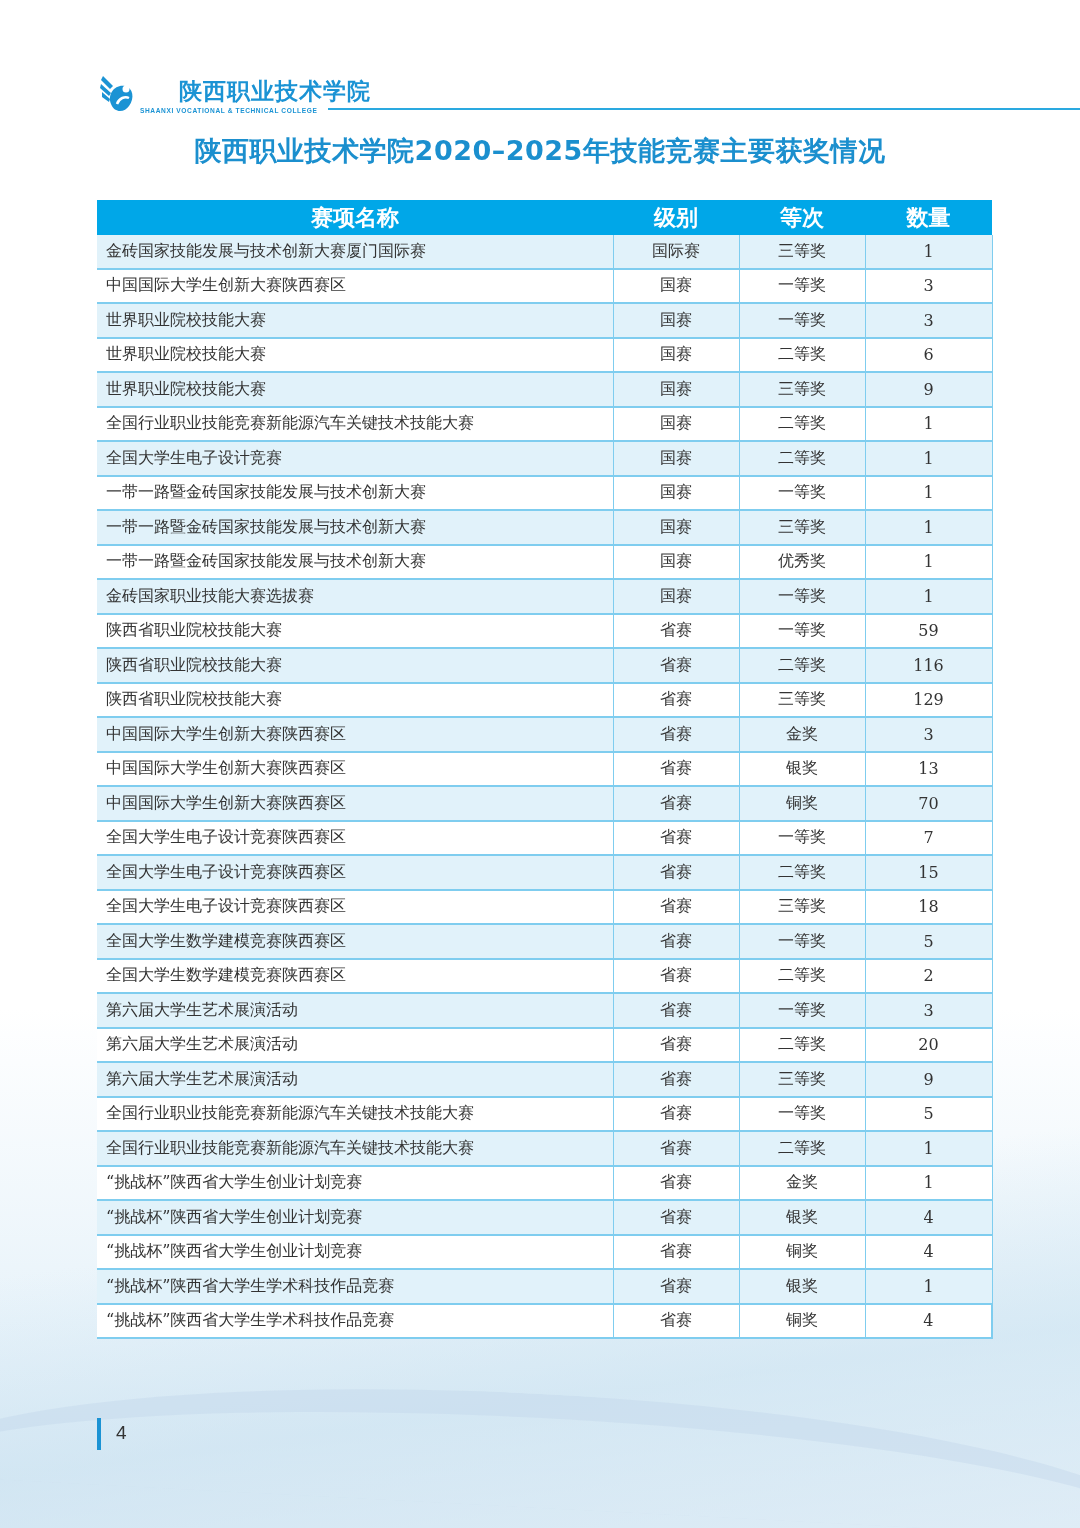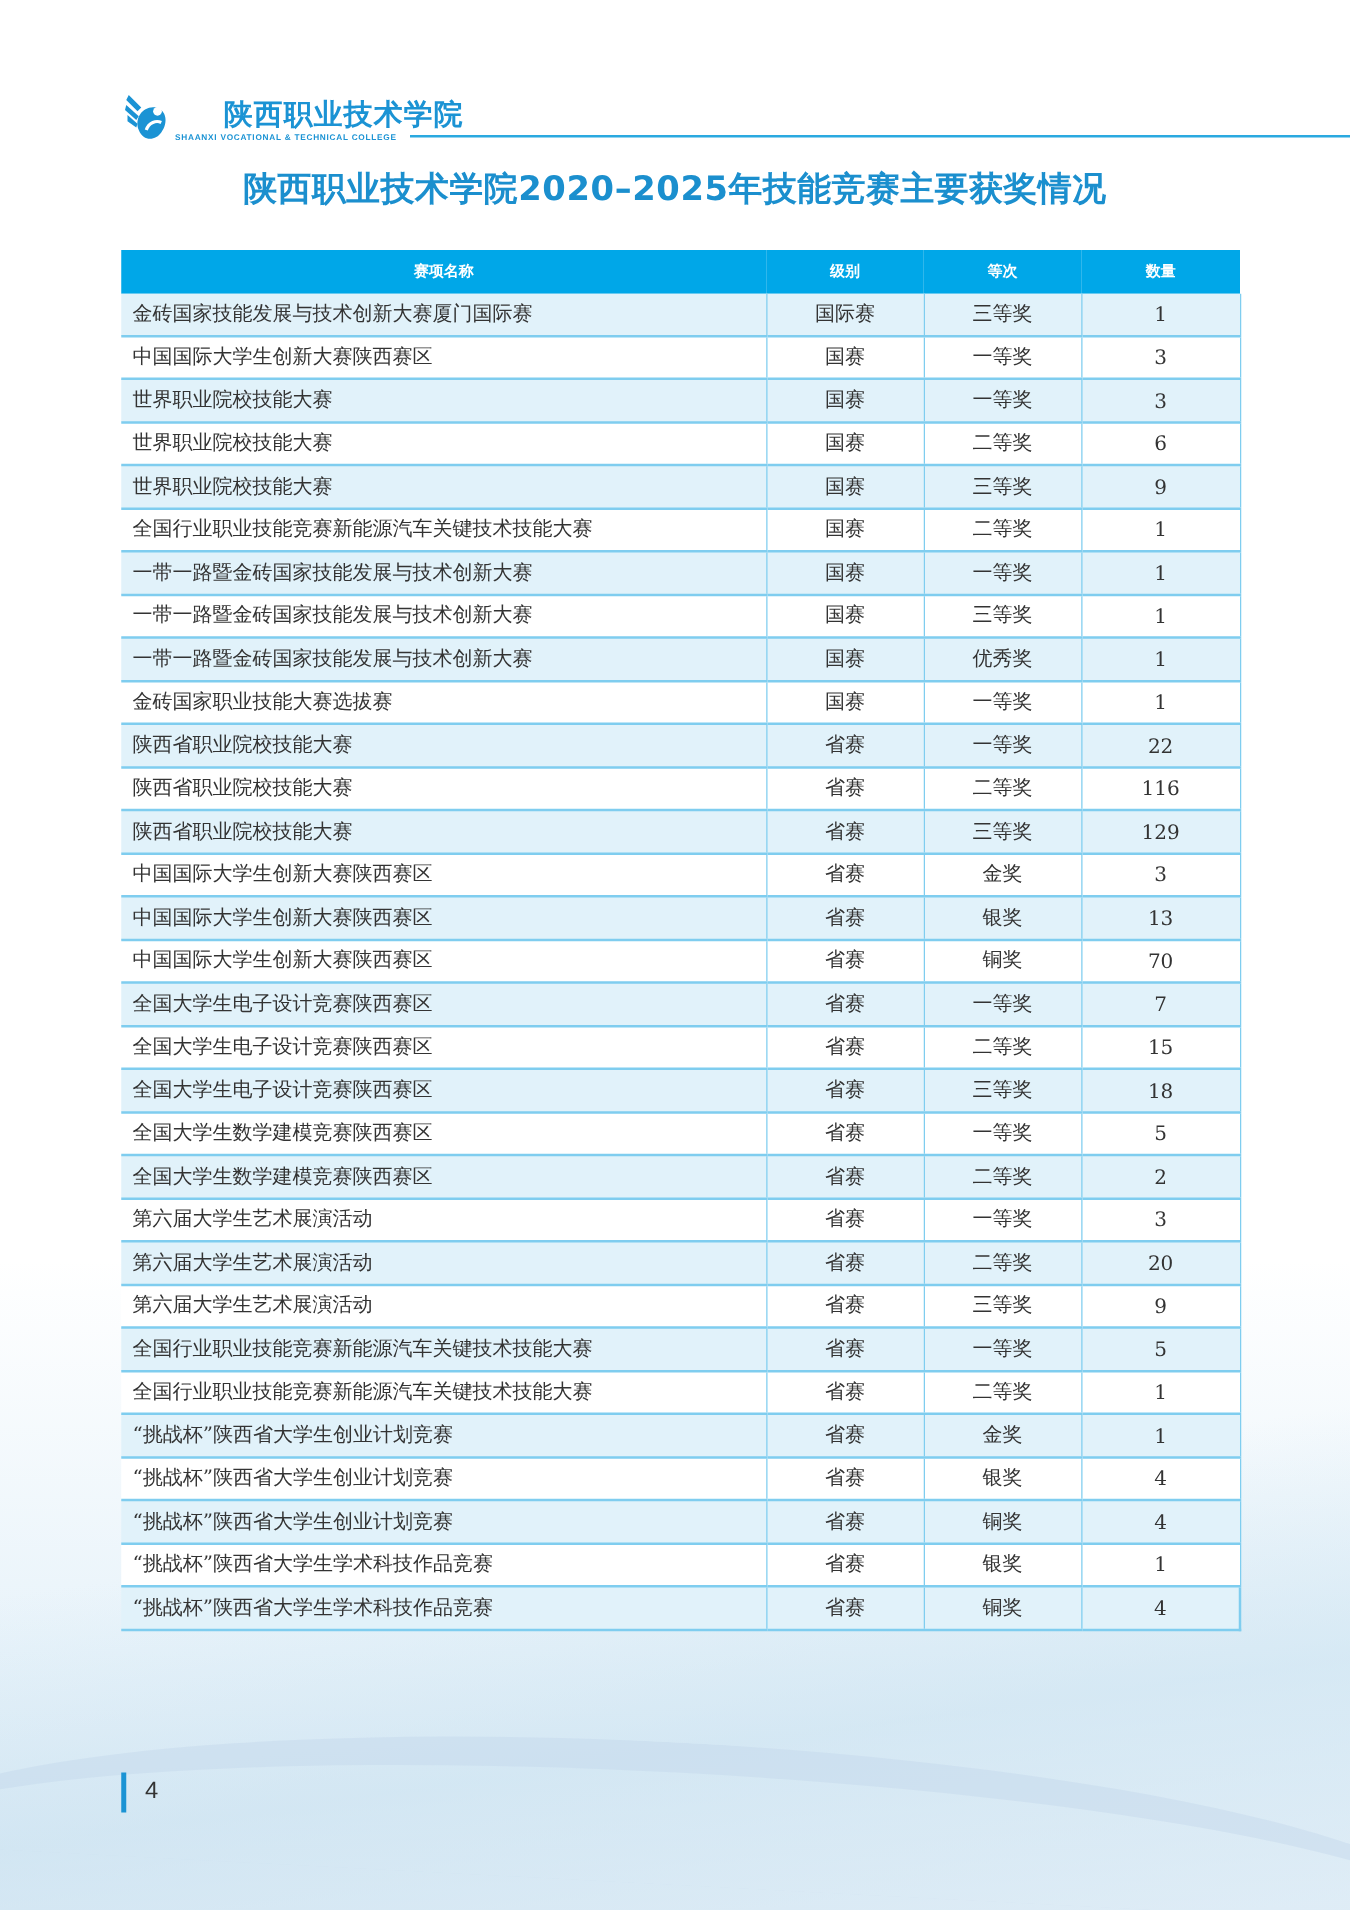--- a/index.html
+++ b/index.html
@@ -42,21 +42,21 @@
   table.awards {
     position: absolute; left: 97px; top: 200px; width: 895px; z-index: 2;
     border-collapse: collapse; table-layout: fixed;
   }
   table.awards col.c-name { width: 516px; }
   table.awards col.c-level { width: 126px; }
   table.awards col.c-rank { width: 126px; }
   table.awards col.c-count { width: 127px; }
   table.awards thead th {
     background: #00a7e8; color: #ffffff; height: 35px; padding: 0;
-    font-family: "DejaVu Sans", "Liberation Sans", sans-serif; font-size: 12px; font-weight: bold;
+    font-family: "DejaVu Sans", "Liberation Sans", sans-serif; font-size: 22px; font-weight: bold;
     text-align: center; border: none;
   }
   table.awards tbody td {
     height: 32.5px; padding: 0; font-size: 16px; color: #333333;
     border-left: 1px solid #7fcdef; border-right: 1px solid #7fcdef;
     border-bottom: 2px solid #7fcdef; text-align: center; white-space: nowrap;
   }
   table.awards tbody td:first-child { text-align: left; padding-left: 9px; border-left: none; }
   table.awards tbody tr:last-child td:last-child { border-right: 2px solid #7fcdef; }
   table.awards tbody tr:nth-child(odd) td { background: #e1f2fa; }
@@ -135,20 +135,26 @@
         <td>三等奖</td>
         <td>9</td>
       </tr>
       <tr>
         <td>全国行业职业技能竞赛新能源汽车关键技术技能大赛</td>
         <td>国赛</td>
         <td>二等奖</td>
         <td>1</td>
       </tr>
       <tr>
+        <td>全国大学生电子设计竞赛</td>
+        <td>国赛</td>
+        <td>二等奖</td>
+        <td>1</td>
+      </tr>
+      <tr>
         <td>一带一路暨金砖国家技能发展与技术创新大赛</td>
         <td>国赛</td>
         <td>一等奖</td>
         <td>1</td>
       </tr>
       <tr>
         <td>一带一路暨金砖国家技能发展与技术创新大赛</td>
         <td>国赛</td>
         <td>三等奖</td>
         <td>1</td>
@@ -162,21 +168,21 @@
       <tr>
         <td>金砖国家职业技能大赛选拔赛</td>
         <td>国赛</td>
         <td>一等奖</td>
         <td>1</td>
       </tr>
       <tr>
         <td>陕西省职业院校技能大赛</td>
         <td>省赛</td>
         <td>一等奖</td>
-        <td>22</td>
+        <td>59</td>
       </tr>
       <tr>
         <td>陕西省职业院校技能大赛</td>
         <td>省赛</td>
         <td>二等奖</td>
         <td>116</td>
       </tr>
       <tr>
         <td>陕西省职业院校技能大赛</td>
         <td>省赛</td>

